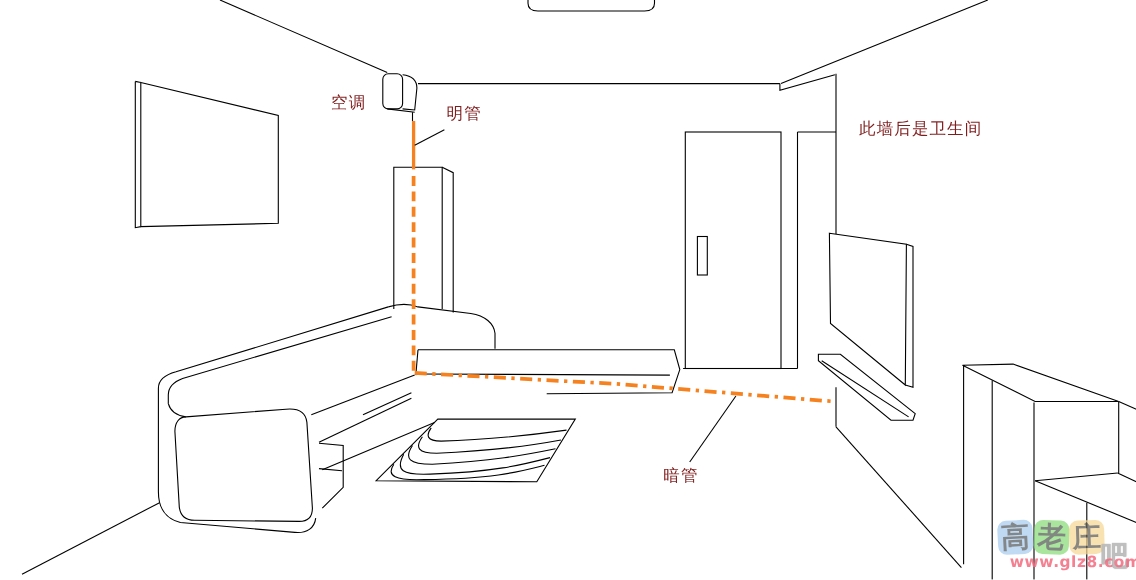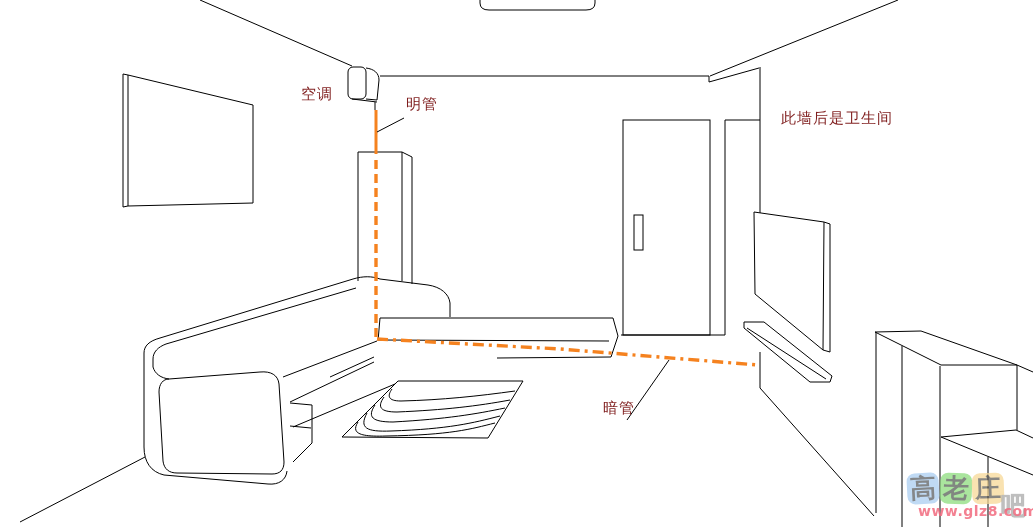--- a/index.html
+++ b/index.html
@@ -136,21 +136,21 @@
 
   <g>
     <path d="M404,118 L377,132"></path>
     <path d="M627,420 L669,360"></path>
   </g>
 </svg>
 
 <span class="lbl" style="left:301px;top:86px">空调</span>
 <span class="lbl" style="left:406px;top:96px">明管</span>
 <span class="lbl" style="left:781px;top:110px">此墙后是卫生间</span>
-<span class="lbl" style="left:603px;top:400px">暗管</span>
+<span class="lbl" style="left:603px;top:425px">暗管</span>
 
 <div class="wm">
   <div class="tile" style="left:907px;top:473px;background:#a8ccf0;transform:rotate(-3deg)">
     <span>高</span>
   </div>
   <div class="tile" style="left:940px;top:473px;background:#8adc7a;transform:rotate(2deg)">
     <span>老</span>
   </div>
   <div class="tile" style="left:972px;top:473px;background:#f8d894;transform:rotate(-2deg)">
     <span>庄</span>

